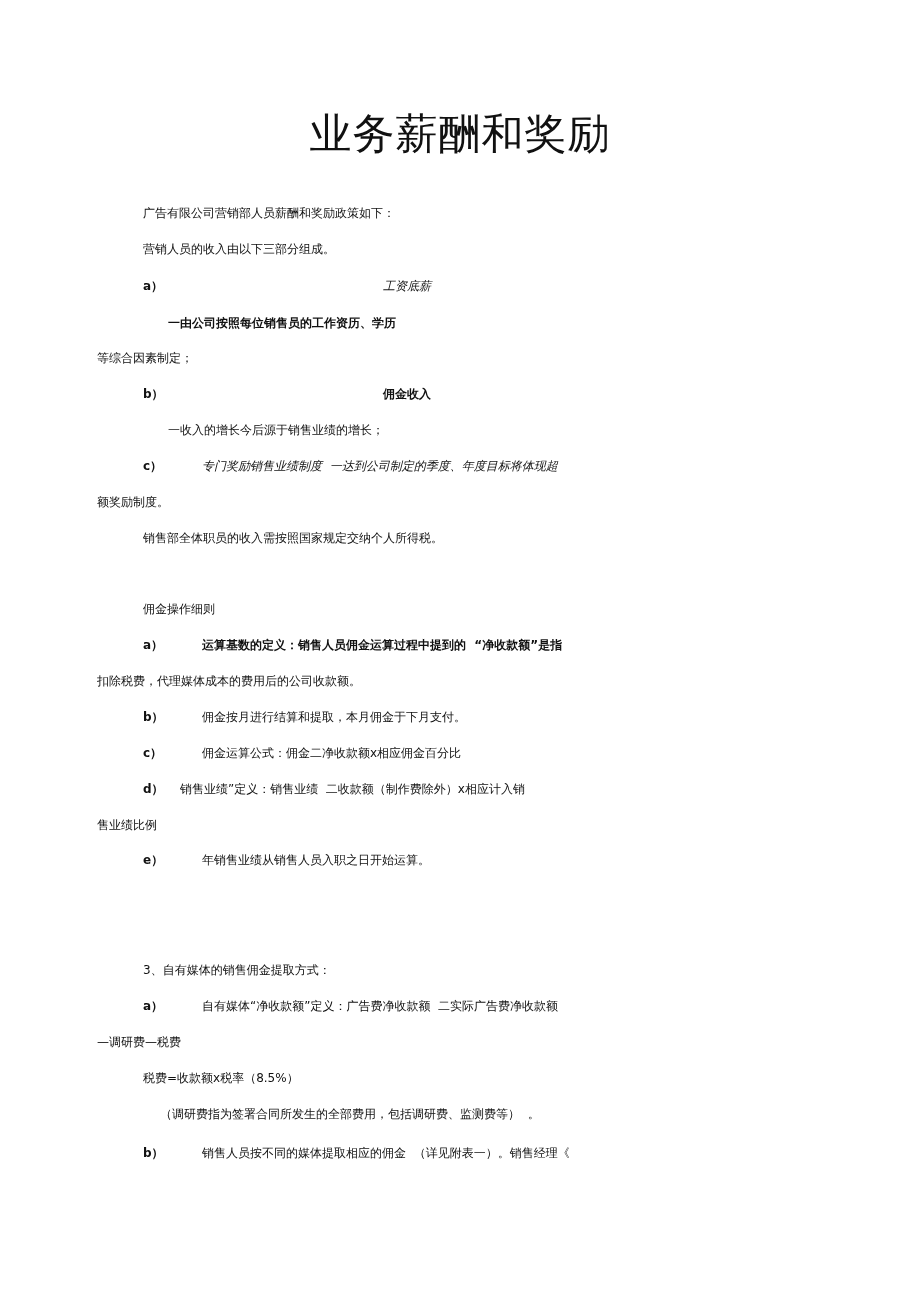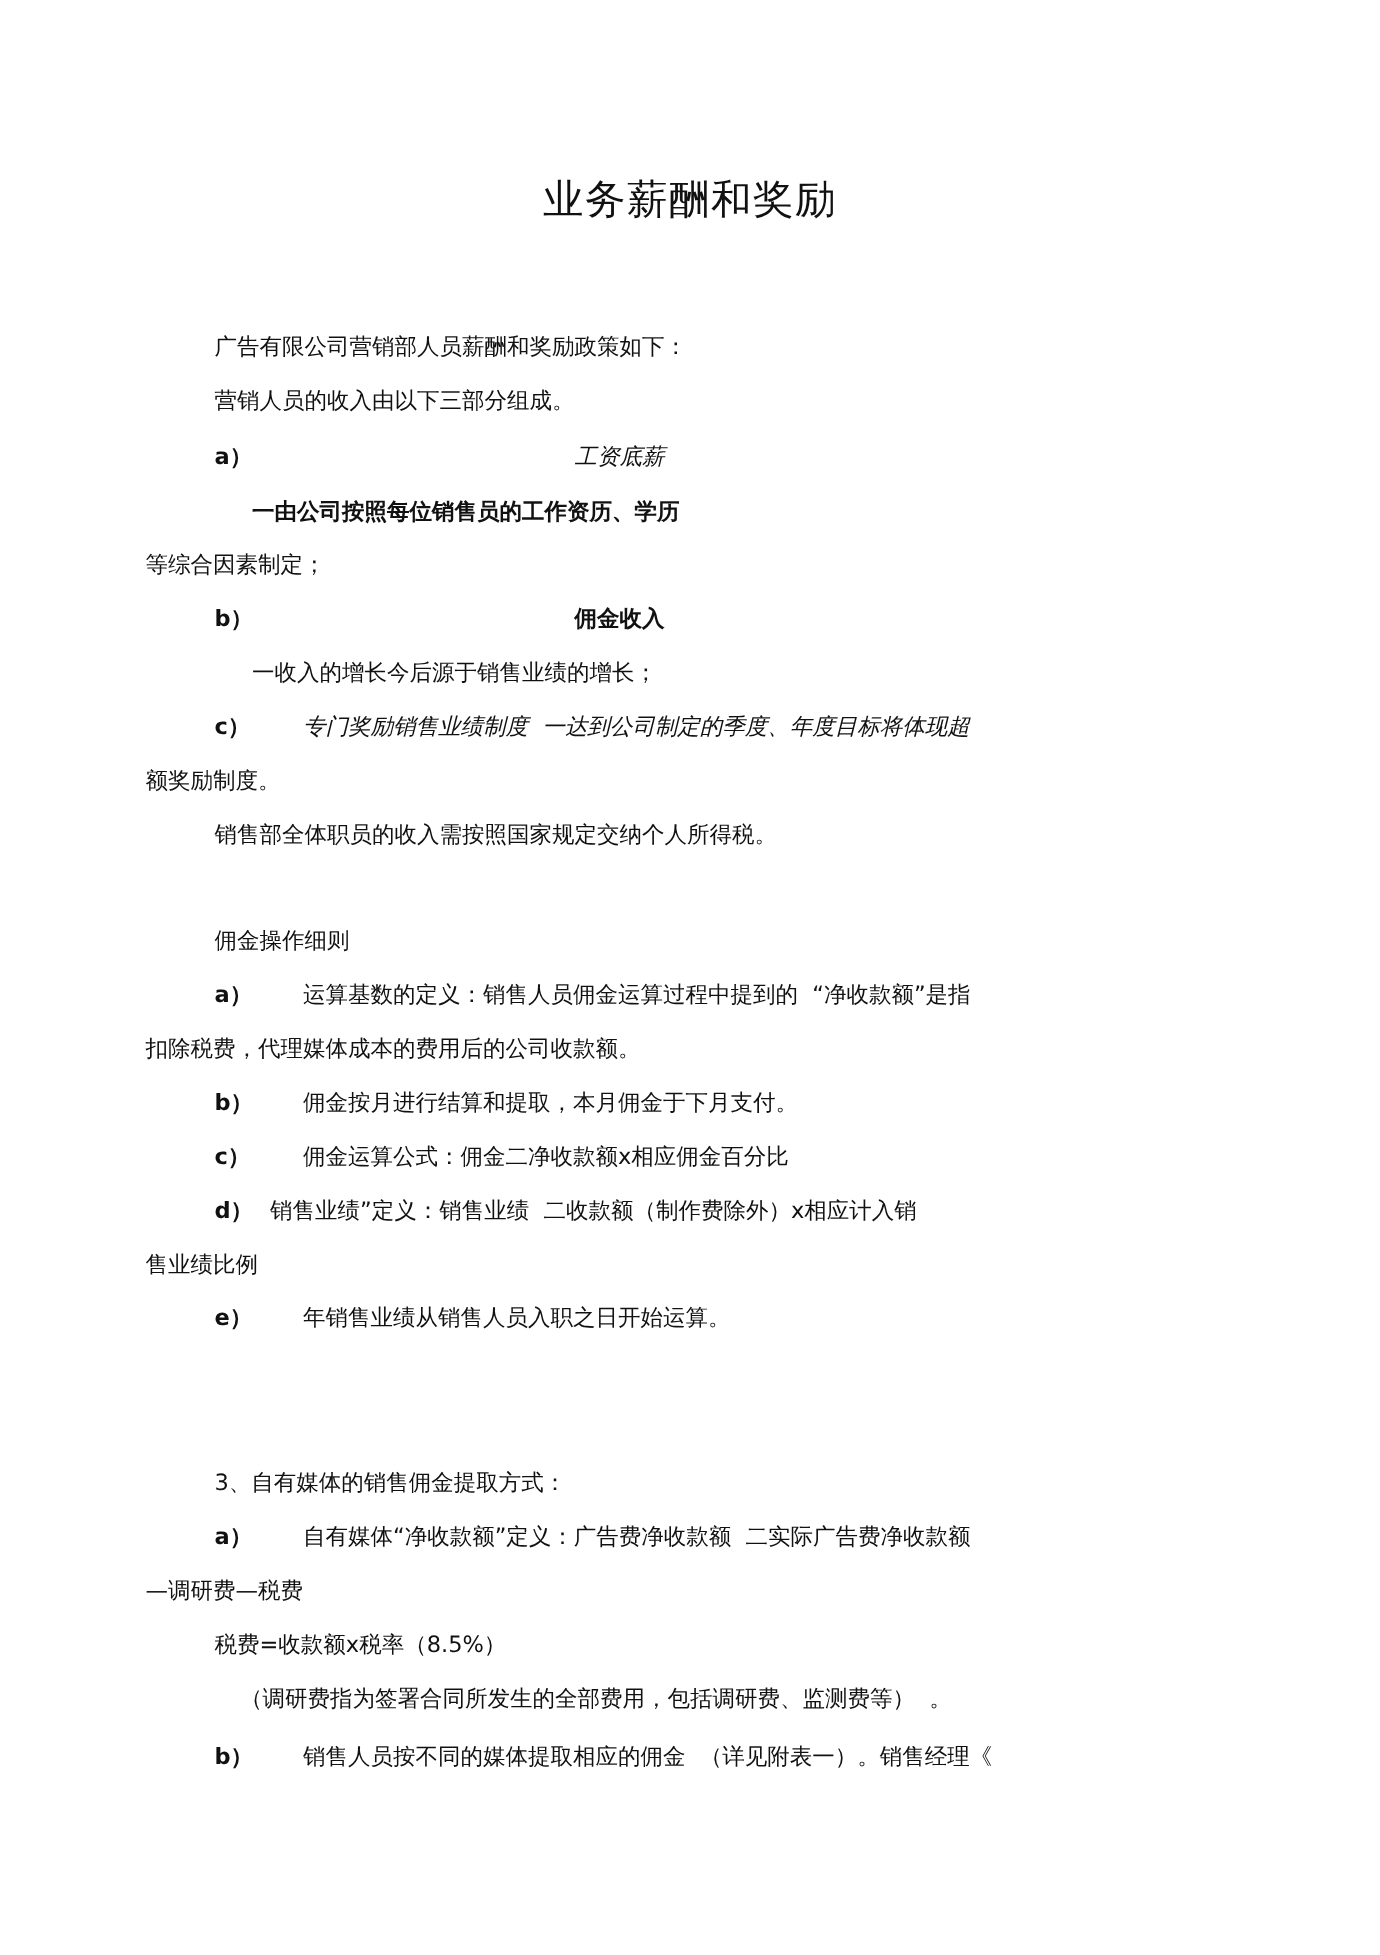--- a/index.html
+++ b/index.html
@@ -1,20 +1,20 @@
 <!DOCTYPE html>
 <html><head>
   <meta charset="utf-8">
   <style>
     html, body { margin: 0; padding: 0; background: #ffffff; }
     body { width: 920px; height: 1303px; position: relative; overflow: hidden;
            font-family: "DejaVu Sans", "Liberation Sans", sans-serif; color: #111; }
     .title { position: absolute; top: 112px; left: 0; width: 920px; text-align: center;
-             font-size: 27px; line-height: 44px; letter-spacing: 1px; }
-    .ln { position: absolute; font-size: 15px; line-height: 24px; white-space: pre; margin-top: 18px; }
+             font-size: 42px; line-height: 44px; letter-spacing: 1px; }
+    .ln { position: absolute; font-size: 12px; line-height: 24px; white-space: pre; }
     .lbl { font-weight: bold; display: inline-block; }
   </style>
 </head>
 <body>
 
 <div>
   <div class="title">业务薪酬和奖励</div>
 
   <div class="ln" style="top:201px;left:143px;">广告有限公司营销部人员薪酬和奖励政策如下：</div>
   <div class="ln" style="top:237px;left:143px;">营销人员的收入由以下三部分组成。</div>
@@ -30,21 +30,21 @@
 
   <div class="ln" style="top:454px;left:143px;"><span class="lbl">c）</span></div>
   <div class="ln" style="top:454px;left:202px;font-style:italic;">专门奖励销售业绩制度  一达到公司制定的季度、年度目标将体现超</div>
   <div class="ln" style="top:490px;left:97px;">额奖励制度。</div>
 
   <div class="ln" style="top:526px;left:143px;">销售部全体职员的收入需按照国家规定交纳个人所得税。</div>
 
   <div class="ln" style="top:597px;left:143px;">佣金操作细则</div>
 
   <div class="ln" style="top:633px;left:143px;"><span class="lbl">a）</span></div>
-  <div class="ln" style="top:633px;left:202px;">运算基数的定义：销售人员佣金运算过程中提到的  “净收款额”是指</div>
+  <div class="ln" style="top:633px;left:202px;font-weight:bold;">运算基数的定义：销售人员佣金运算过程中提到的  “净收款额”是指</div>
   <div class="ln" style="top:669px;left:97px;">扣除税费，代理媒体成本的费用后的公司收款额。</div>
 
   <div class="ln" style="top:705px;left:143px;"><span class="lbl">b）</span></div>
   <div class="ln" style="top:705px;left:202px;">佣金按月进行结算和提取，本月佣金于下月支付。</div>
 
   <div class="ln" style="top:741px;left:143px;"><span class="lbl">c）</span></div>
   <div class="ln" style="top:741px;left:202px;">佣金运算公式：佣金二净收款额x相应佣金百分比</div>
 
   <div class="ln" style="top:777px;left:143px;"><span class="lbl">d）</span></div>
   <div class="ln" style="top:777px;left:180px;">销售业绩”定义：销售业绩  二收款额（制作费除外）x相应计入销</div>

